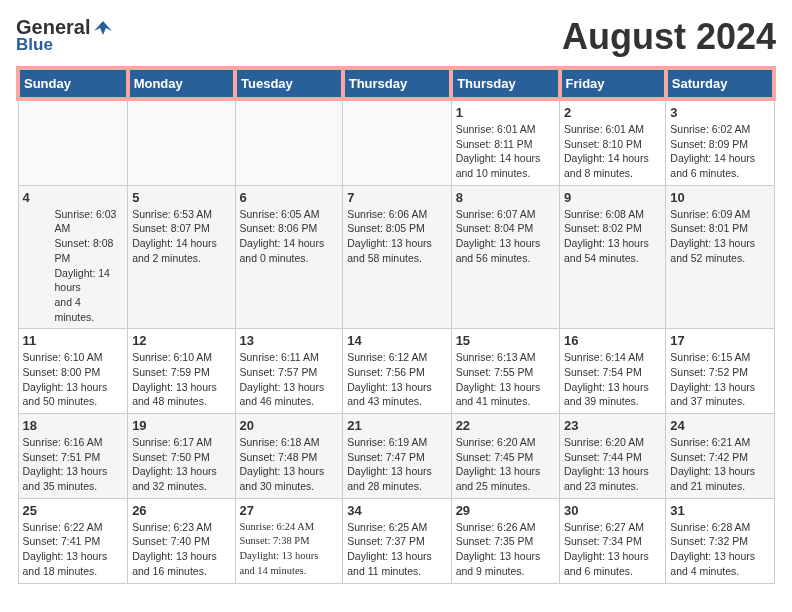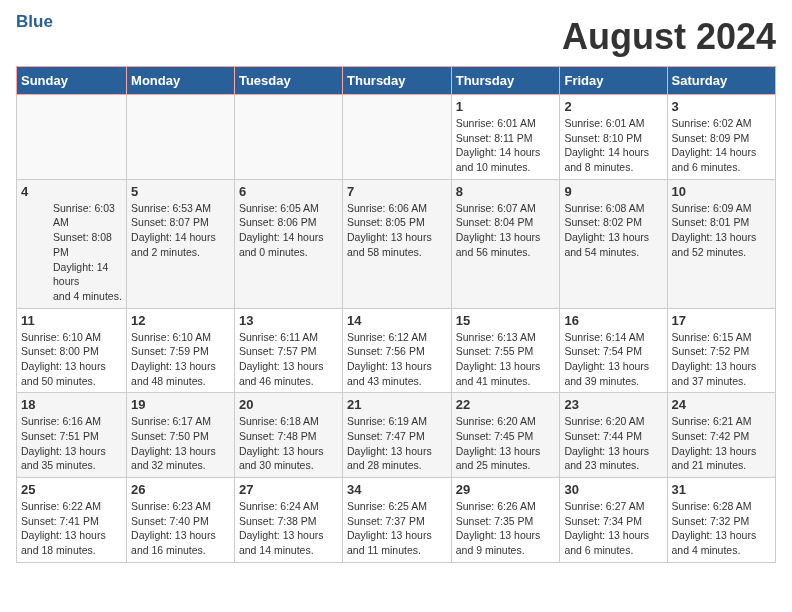--- a/index.html
+++ b/index.html
@@ -43,21 +43,21 @@
       border-collapse: collapse;
       font-size: 11px;
     }
     thead tr th {
       background: #2a6099;
       color: #fff;
       padding: 6px 4px;
       text-align: left;
       font-size: 13px;
       font-weight: bold;
-      border: 1px solid #fca5a5;
+      border: 4px solid #fca5a5;
     }
     tbody tr td {
       border: 1px solid #ccc;
       vertical-align: top;
       padding: 4px;
       width: 113px;
       min-height: 80px;
       background: #fff;
     }
     tbody tr td.empty {
@@ -80,20 +80,26 @@
       color: #333;
       font-size: 10.5px;
       line-height: 1.4;
     }
   </style>
 </head>
 <body>
 
 <div class="header-section">
   <div class="logo">
+    <div class="logo-row">
+      <span style="font-size:20px;font-weight:bold;color:#333;">General</span>
+      <svg width="22" height="22" viewBox="0 0 22 22">
+        <polygon points="11,4 20,14 14,11 11,18 8,11 2,14" fill="#2a6099"></polygon>
+      </svg>
+    </div>
     <span style="font-size:17px;font-weight:bold;color:#2a6099;margin-top:-4px;">Blue</span>
   </div>
   <div class="title-section">
     <div class="month-year">August 2024</div>
   </div>
 </div>
 
 <table>
   <thead>
     <tr>
@@ -297,21 +303,21 @@
         </td>
         <td>
           <span class="day-num">26</span>
           <div class="day-info" style="white-space: pre-wrap;">Sunrise: 6:23 AM
 Sunset: 7:40 PM
 Daylight: 13 hours
 and 16 minutes.</div>
         </td>
         <td>
           <span class="day-num">27</span>
-          <div class="day-info" style="white-space: pre-wrap;">Sunrise: 6:24 AM
+          <div class="day-info" style="white-space: pre-wrap; font-family: Liberation Serif, serif;">Sunrise: 6:24 AM
 Sunset: 7:38 PM
 Daylight: 13 hours
 and 14 minutes.</div>
         </td>
         <td>
           <span class="day-num">34</span>
           <div class="day-info" style="white-space: pre-wrap;">Sunrise: 6:25 AM
 Sunset: 7:37 PM
 Daylight: 13 hours
 and 11 minutes.</div>

